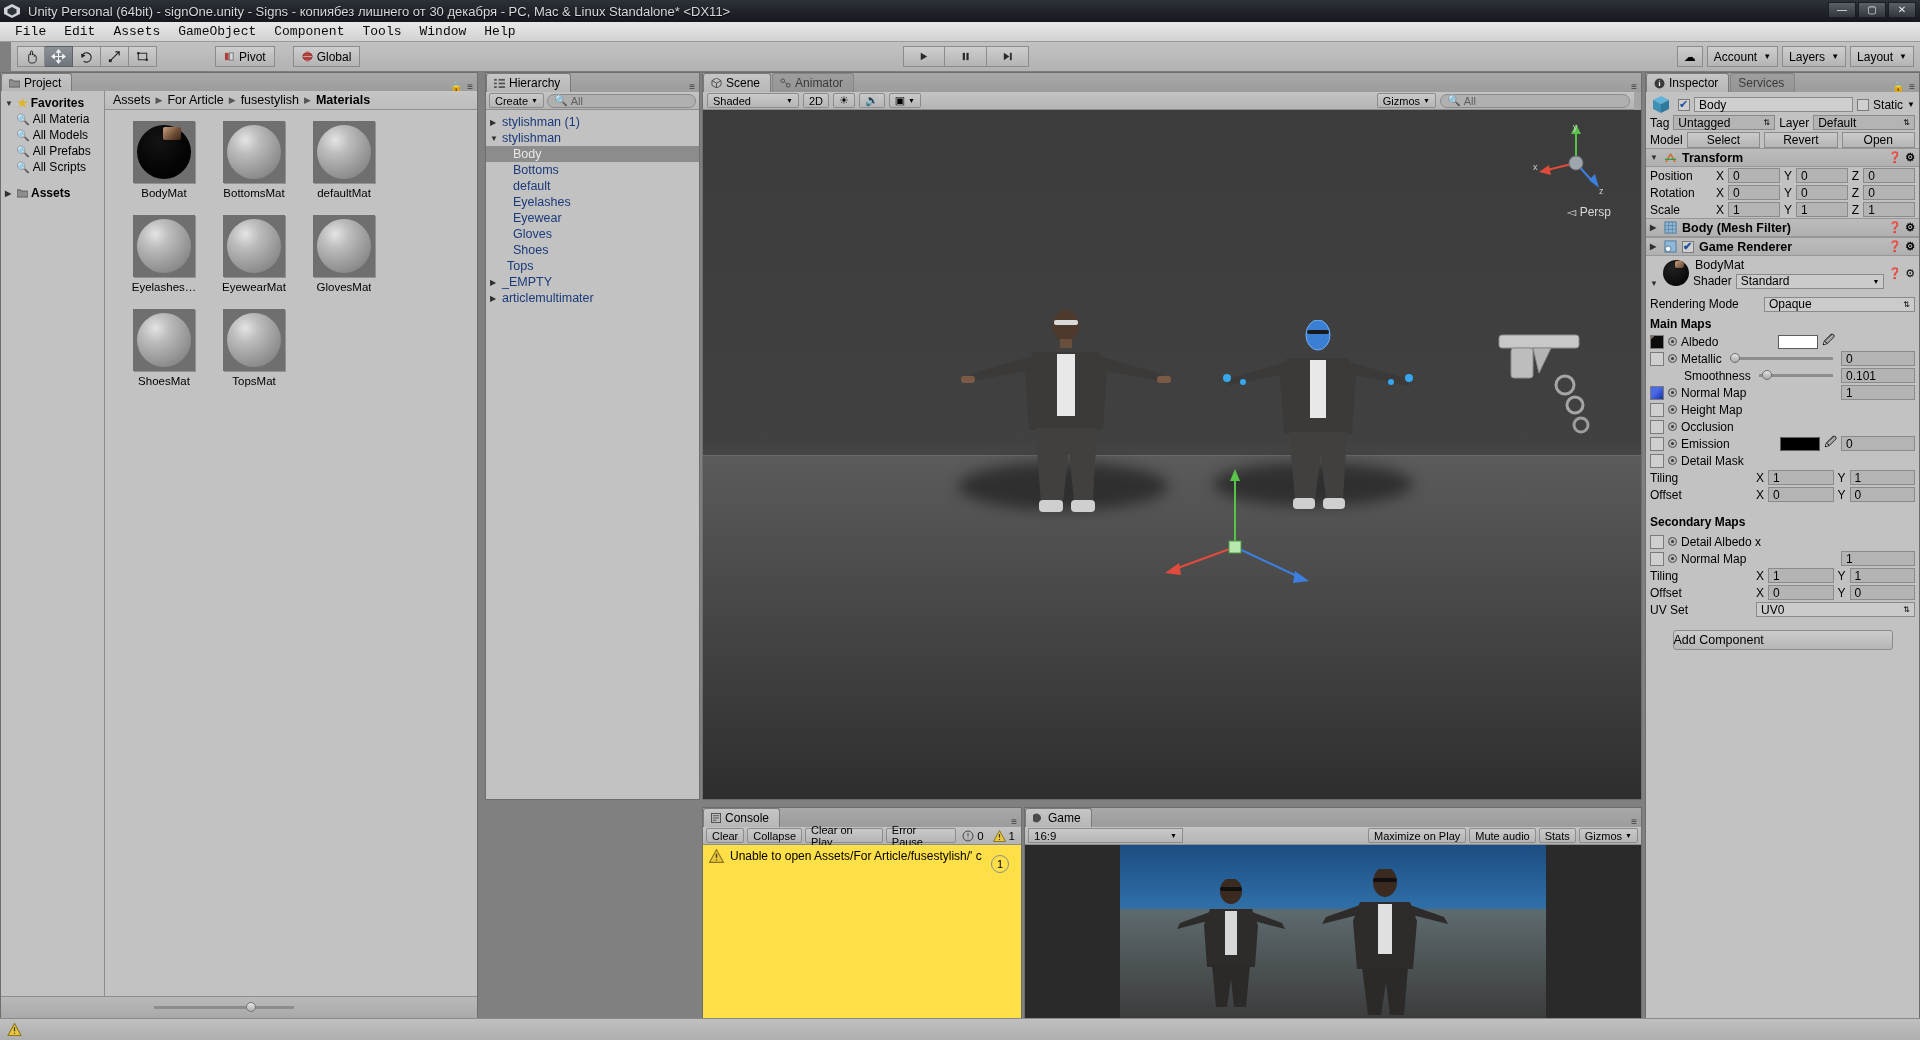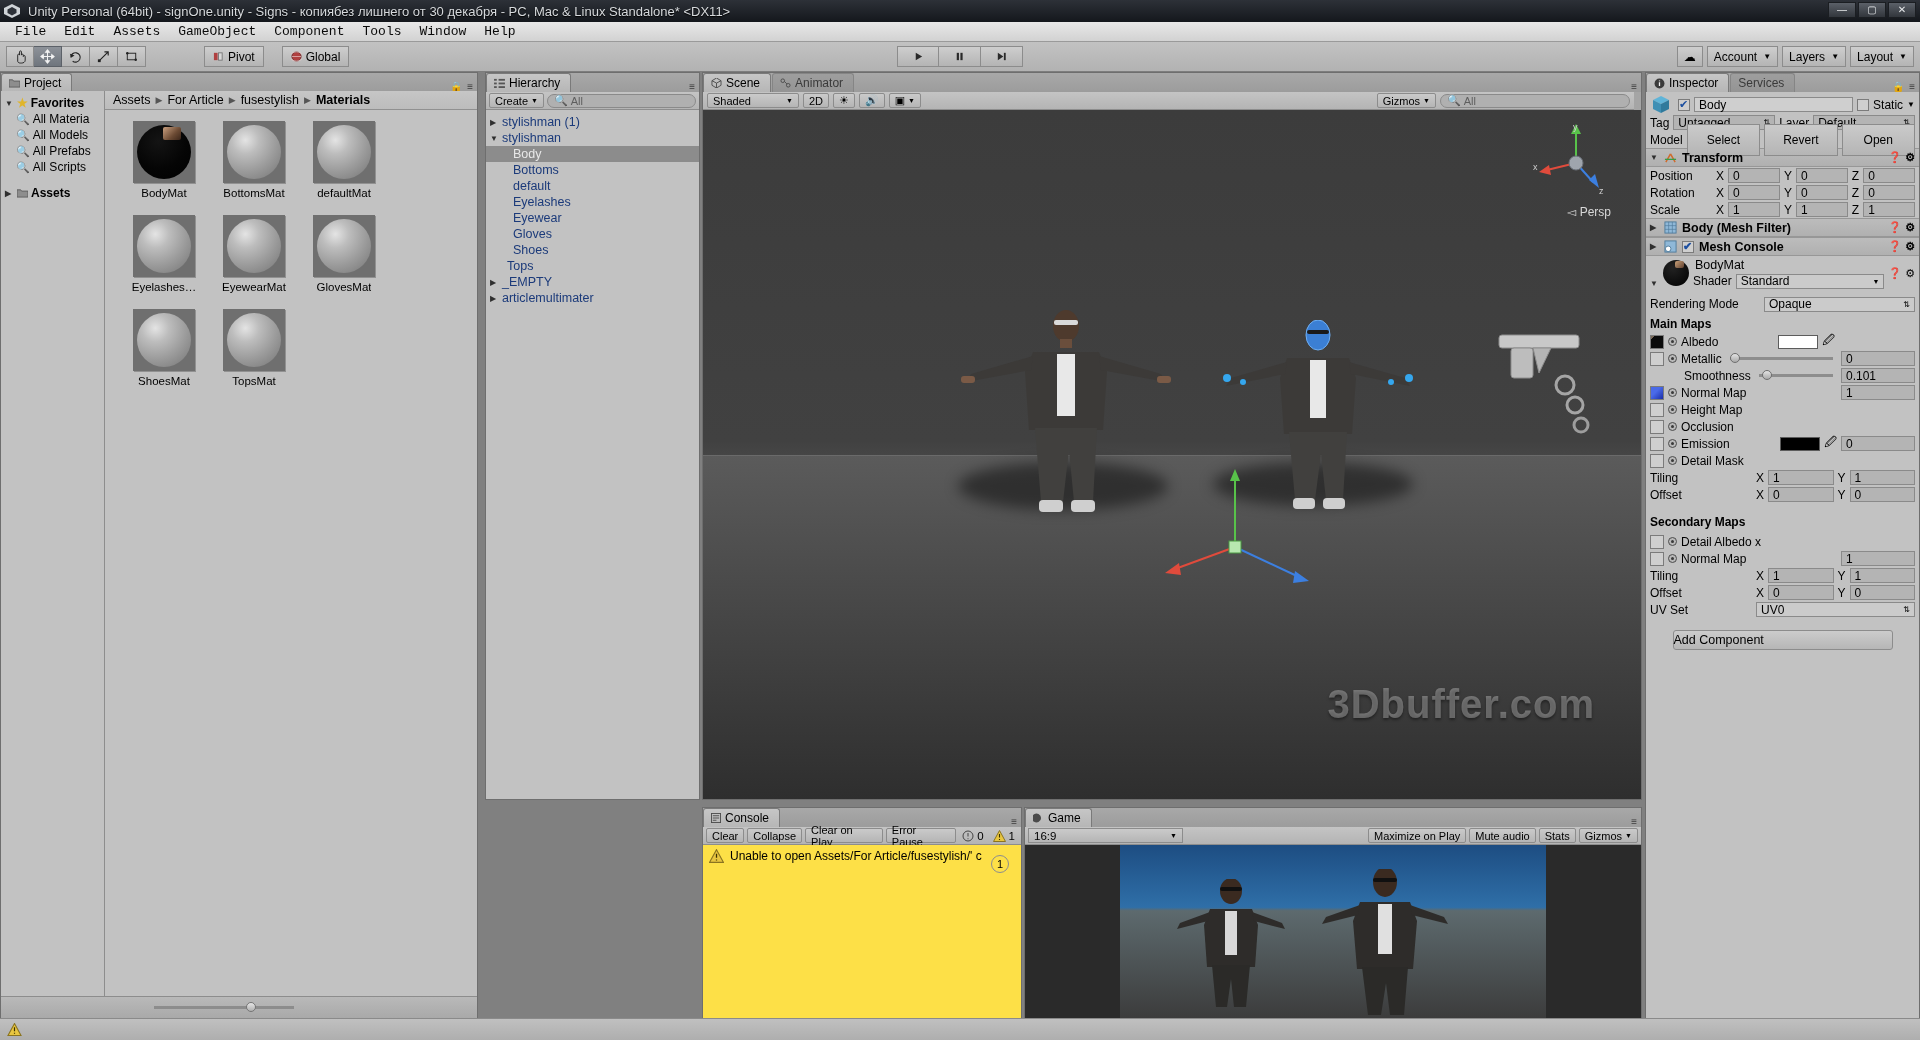--- a/index.html
+++ b/index.html
@@ -17,21 +17,21 @@
     border:1px solid #1b1e22; display:flex; align-items:center; justify-content:center;
     color:#e6e8ea; font-size:10px; line-height:1; }
 
   
   .menubar { height:20px; background:linear-gradient(#e8e8e8,#d2d2d2);
     border-bottom:1px solid #9a9a9a; display:flex; align-items:center; padding-left:6px;font-family:Liberation Mono, monospace; }
   .menubar span { padding:0 9px; font-size:13px; color:#0a0a0a; line-height:20px; }
 
   
   .toolbar { height:30px; background:linear-gradient(#c2c2c2,#b2b2b2);
-    border-bottom:1px solid #7d7d7d; display:flex; align-items:center; padding:0 6px; gap:18px; position:relative; }
+    border-bottom:1px solid #7d7d7d; display:flex; align-items:center; padding:0 6px; gap:18px; position:relative;margin-left:11px; }
   .tgrp { display:flex; }
   .tbtn { width:28px;height:21px; background:linear-gradient(#cecece,#b4b4b4);
     border:1px solid #8c8c8c; display:flex;align-items:center;justify-content:center; }
   .tbtn.active { background:linear-gradient(#8d9299,#6f757d); border-color:#5c6168; }
   .tbtn+.tbtn { border-left:none; }
   .pivbtn { height:21px; padding:0 8px; background:linear-gradient(#cecece,#b4b4b4);
     border:1px solid #8c8c8c; display:flex;align-items:center;gap:4px; font-size:12px; }
   .playgrp { position:absolute; left:50%; transform:translateX(-50%); display:flex; }
   .playbtn { width:42px;height:21px; background:linear-gradient(#cecece,#b4b4b4);
     border:1px solid #8c8c8c; border-left:none; display:flex;align-items:center;justify-content:center; }
@@ -141,22 +141,22 @@
   .irow { display:flex; align-items:center; height:17px; padding:0 4px; gap:4px; font-size:12px; }
   .ifield { height:15px; background:#b4b4b4; border:1px solid #8a8a8a; font-size:12px;
     display:flex; align-items:center; padding:0 4px; }
   .ilabel { white-space:nowrap; }
   .ichk { width:12px;height:12px; background:#cfcfcf; border:1px solid #7b7b7b; position:relative; flex:none; }
   .ichk.on:after { content:'✔'; position:absolute; left:0; top:-2px; font-size:11px; color:#1d4fa0; }
   .sect-head { height:19px; display:flex; align-items:center; gap:5px; padding:0 4px;
     background:linear-gradient(#bcbcbc,#b0b0b0); border-top:1px solid #979797; border-bottom:1px solid #979797;
     font-weight:bold; font-size:12.5px; }
   .gear { margin-left:auto; display:flex; gap:3px; align-items:center; }
-  .btn3 { flex:1; height:32px; background:linear-gradient(#cacaca,#b5b5b5); border:1px solid #8c8c8c;
-    display:flex;align-items:center;justify-content:center; font-size:12px; }
+  .btn3 { flex:1; height:16px; background:linear-gradient(#cacaca,#b5b5b5); border:1px solid #8c8c8c;
+    display:flex;align-items:flex-start;justify-content:center; font-size:12px; }
   .swatch { width:40px;height:14px; border:1px solid #5c5c5c; }
   .slide { flex:1; height:3px; background:#8d8d8d; position:relative; margin:0 4px; }
   .slide .k { position:absolute; top:-4px; width:10px;height:10px;border-radius:50%;
     background:linear-gradient(#e3e3e3,#a9a9a9); border:1px solid #6f6f6f; }
   .maptile { width:14px;height:14px; border:1px solid #7b7b7b; background:#cfcfcf; flex:none; }
   .radio { width:9px;height:9px;border-radius:50%;border:1px solid #4c4c4c; background:#b9b9b9;
     position:relative; flex:none; }
   .radio:after{content:'';position:absolute;left:2px;top:2px;width:3px;height:3px;border-radius:50%;background:#3a3a3a;}
   .addcomp { margin:12px auto 0; width:220px; height:20px; background:linear-gradient(#cccccc,#b6b6b6);
     border:1px solid #8c8c8c; border-radius:3px; display:flex;align-items:center;justify-content:flex-start;
@@ -599,21 +599,20 @@
           <line x1="72" y1="82" x2="72" y2="14" stroke="#58c24a" stroke-width="2"></line>
           <polygon points="72,4 67,16 77,16" fill="#58c24a"></polygon>
           <line x1="72" y1="82" x2="12" y2="104" stroke="#e04b3c" stroke-width="2"></line>
           <polygon points="2,108 16,98 18,110" fill="#e04b3c"></polygon>
           <line x1="72" y1="82" x2="136" y2="112" stroke="#3c7fe0" stroke-width="2"></line>
           <polygon points="146,116 132,106 130,118" fill="#3c7fe0"></polygon>
           <rect x="66" y="76" width="12" height="12" fill="#b8e8b0" stroke="#4a9a42"></rect>
         </svg>
       </div>
 
-      <div class="watermark">3Dbuffer.com</div>
 
       <div class="gizmo-axis">
         <svg width="86" height="86" viewBox="0 0 86 86">
           <line x1="43" y1="43" x2="43" y2="12" stroke="#58c24a" stroke-width="2"></line>
           <polygon points="43,4 38,14 48,14" fill="#58c24a"></polygon>
           <text x="40" y="10" font-size="9" fill="#cfcfcf" font-family="Liberation Sans">y</text>
           <line x1="43" y1="43" x2="14" y2="50" stroke="#e04b3c" stroke-width="2"></line>
           <polygon points="6,52 16,45 18,55" fill="#e04b3c"></polygon>
           <text x="0" y="50" font-size="9" fill="#cfcfcf" font-family="Liberation Sans">x</text>
           <line x1="43" y1="43" x2="60" y2="62" stroke="#3c7fe0" stroke-width="2"></line>
@@ -879,21 +878,21 @@
         </span>
       </div>
 
       <div class="sect-head">
         <span class="tri">▶</span>
         <svg width="13" height="13" viewBox="0 0 14 14">
             <rect x="1" y="1" width="12" height="12" fill="#8fb8d8" stroke="#4f7a9a"></rect>
             <circle cx="4.5" cy="9.5" r="3" fill="#ffffff" stroke="#4f7a9a"></circle>
           </svg>
         <span class="ichk on"></span>
-        <span>Mesh Console</span>
+        <span>Game Renderer</span>
         <span class="gear">
           <span style="font-size:11px">❓</span>
           <span style="font-size:11px">⚙</span>
         </span>
       </div>
 
       <div class="irow" style="height:34px">
         <span class="tri" style="align-self:flex-end;padding-bottom:2px">▼</span>
         <div style="width:26px;height:26px;border-radius:50%;background:radial-gradient(circle at 38% 30%,#222,#000);flex:none;position:relative">
           <div style="position:absolute;top:1px;right:5px;width:9px;height:7px;background:linear-gradient(135deg,#c9a078,#5f4030);border-radius:2px"></div>

